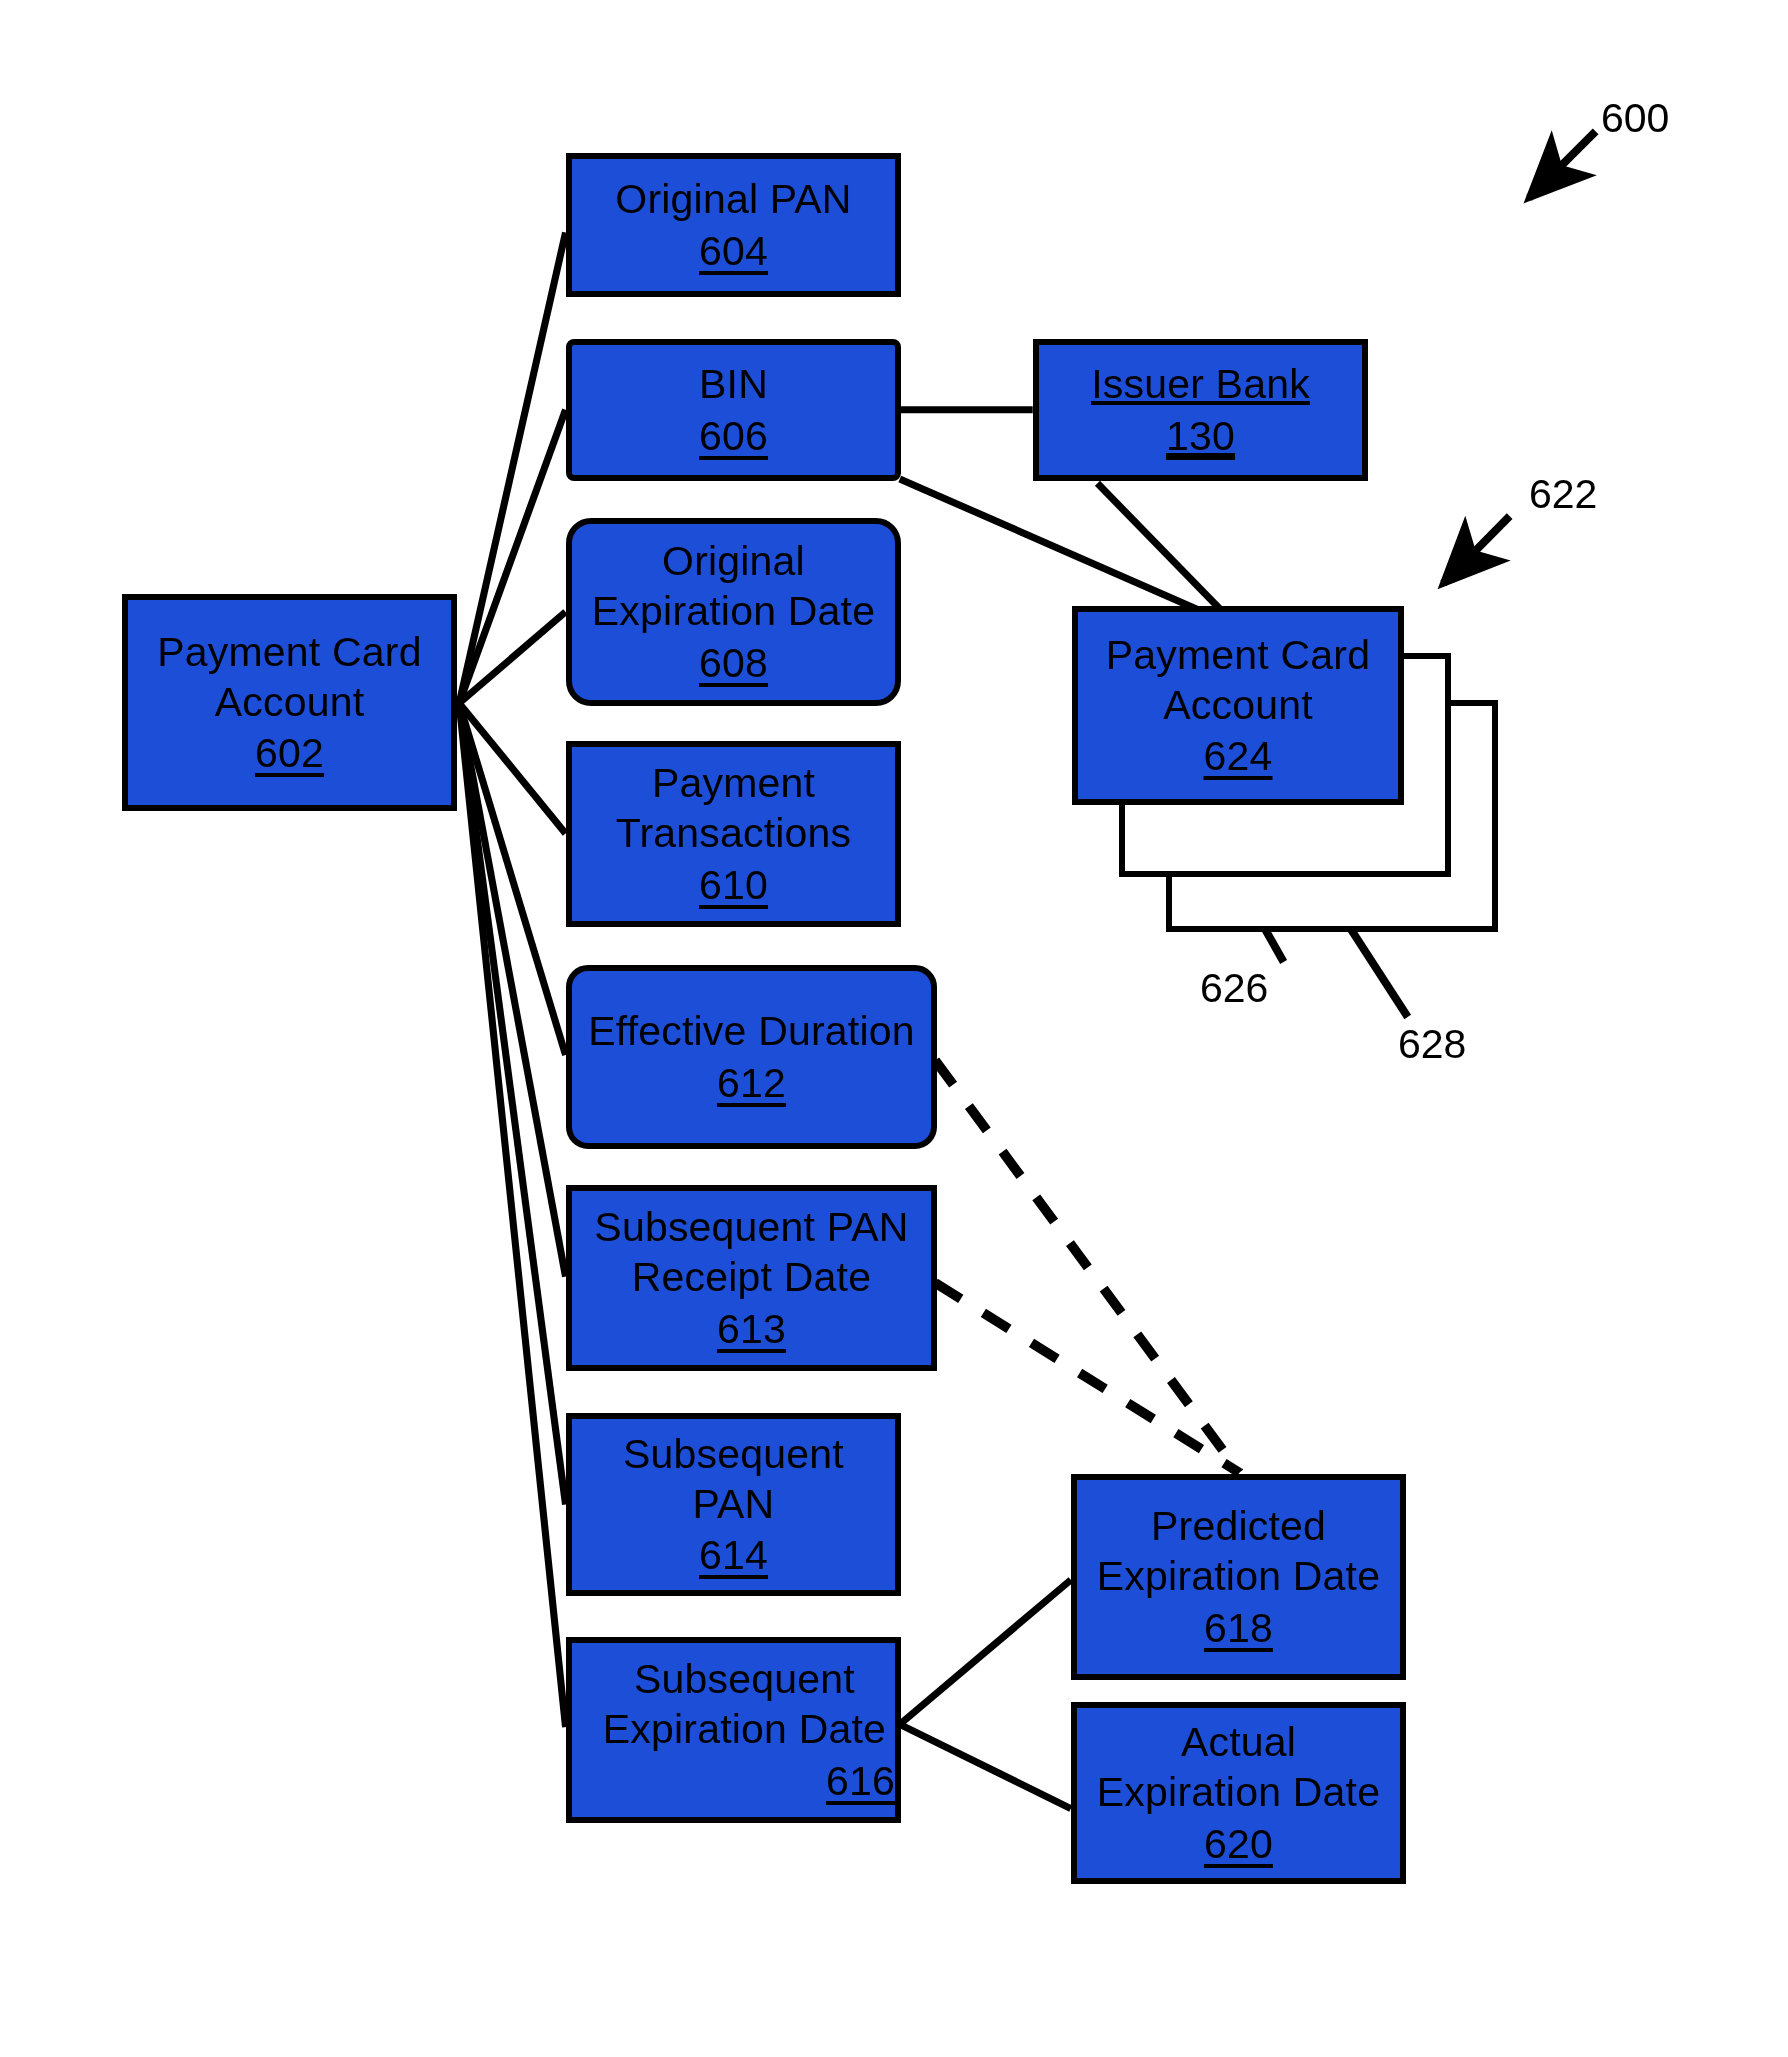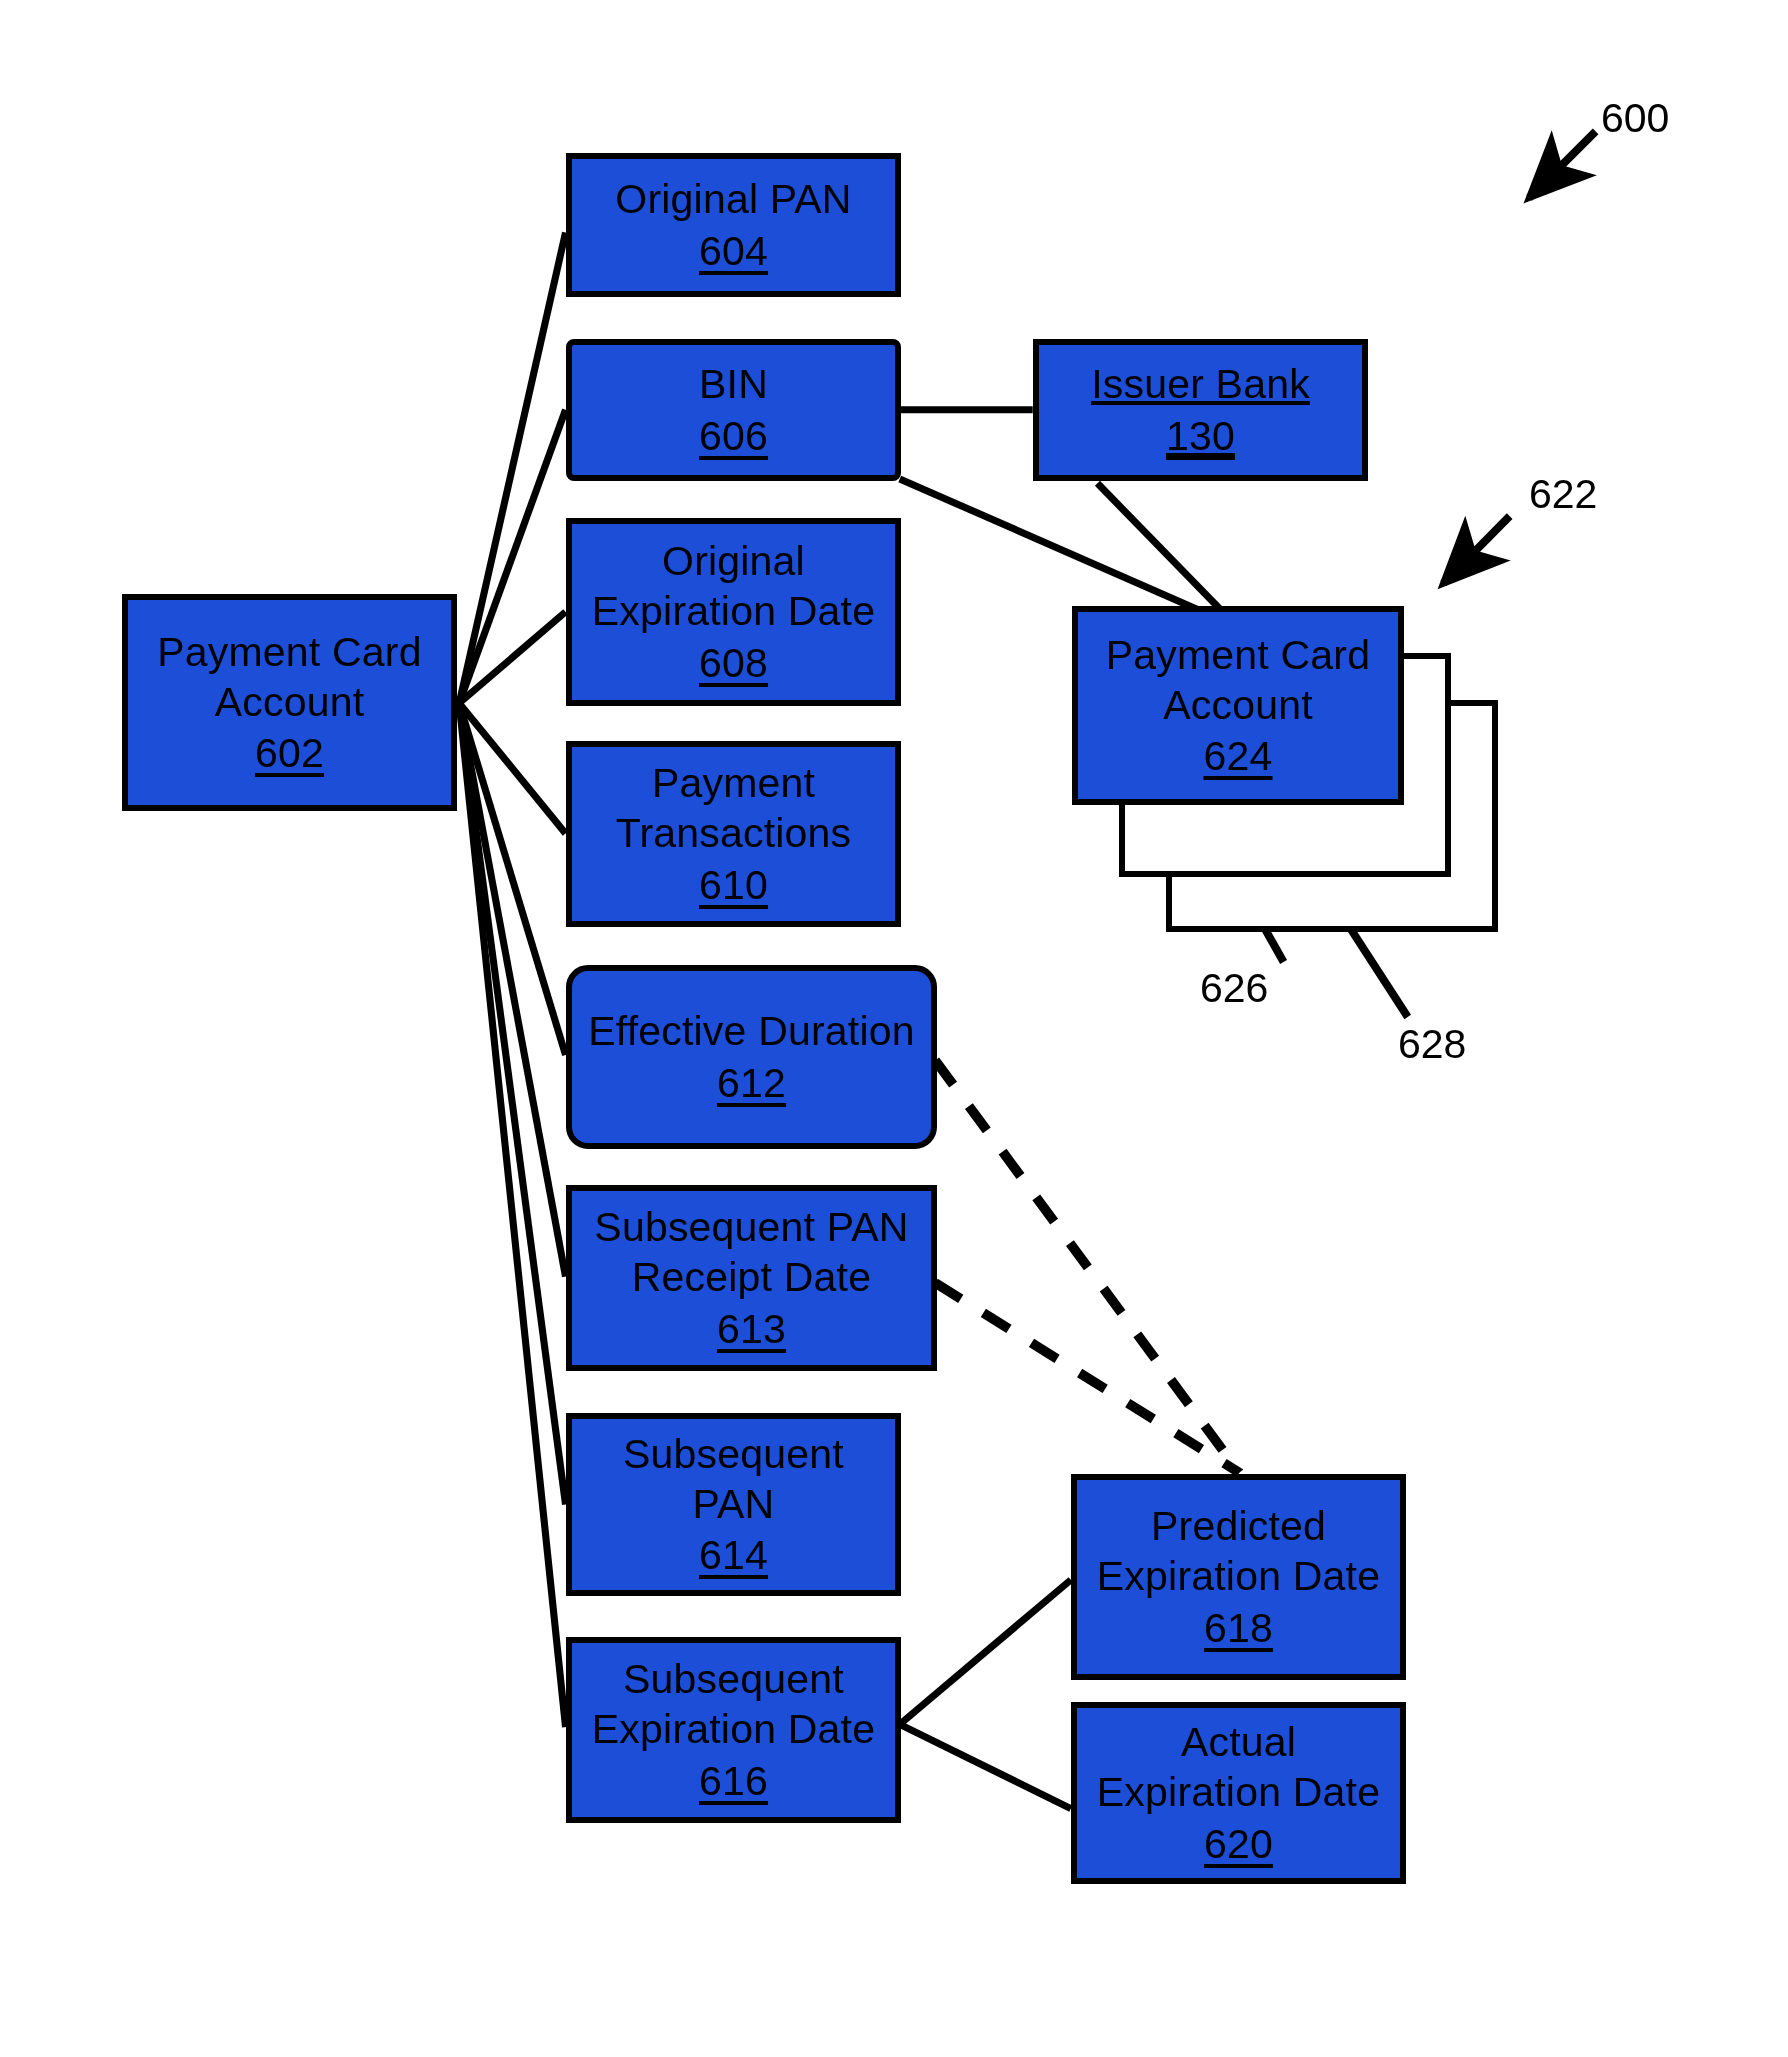--- a/index.html
+++ b/index.html
@@ -145,21 +145,21 @@
   <div class="node" style="left:566px; top:339px; width:335px; height:142px;border-radius:8px;">
     <span class="node-title">BIN</span>
     <span class="node-ref">606</span>
   </div>
 
   <div class="node" style="left:1033px; top:339px; width:335px; height:142px;text-decoration:underline;">
     <span class="node-title">Issuer Bank</span>
     <span class="node-ref">130</span>
   </div>
 
-  <div class="node" style="left:566px; top:518px; width:335px; height:188px;">
+  <div class="node" style="left:566px; top:518px; width:335px; height:188px;border-radius:25px;">
     <span class="node-title">Original
 Expiration Date</span>
     <span class="node-ref">608</span>
   </div>
 
   <div class="node" style="left:566px; top:741px; width:335px; height:186px;">
     <span class="node-title">Payment
 Transactions</span>
     <span class="node-ref">610</span>
   </div>
@@ -173,21 +173,21 @@
     <span class="node-title">Subsequent PAN
 Receipt Date</span>
     <span class="node-ref">613</span>
   </div>
 
   <div class="node" style="left:566px; top:1413px; width:335px; height:183px;">
     <span class="node-title">Subsequent PAN</span>
     <span class="node-ref">614</span>
   </div>
 
-  <div class="node" style="left:566px; top:1637px; width:335px; height:186px;">
+  <div class="node" style="left:566px; top:1637px; width:335px; height:186px;align-items:flex-end;">
     <span class="node-title">Subsequent
 Expiration Date</span>
     <span class="node-ref">616</span>
   </div>
 
   <div class="node" style="left:1071px; top:1474px; width:335px; height:206px;">
     <span class="node-title">Predicted
 Expiration Date</span>
     <span class="node-ref">618</span>
   </div>

